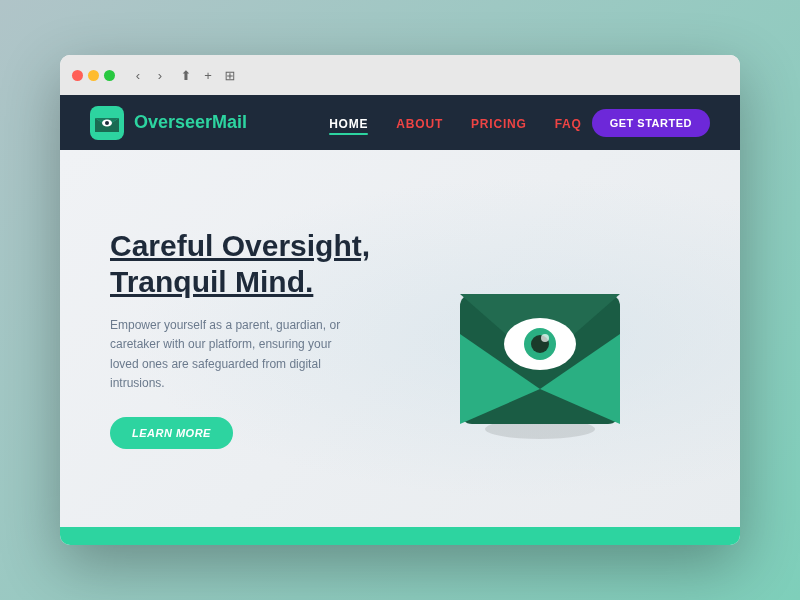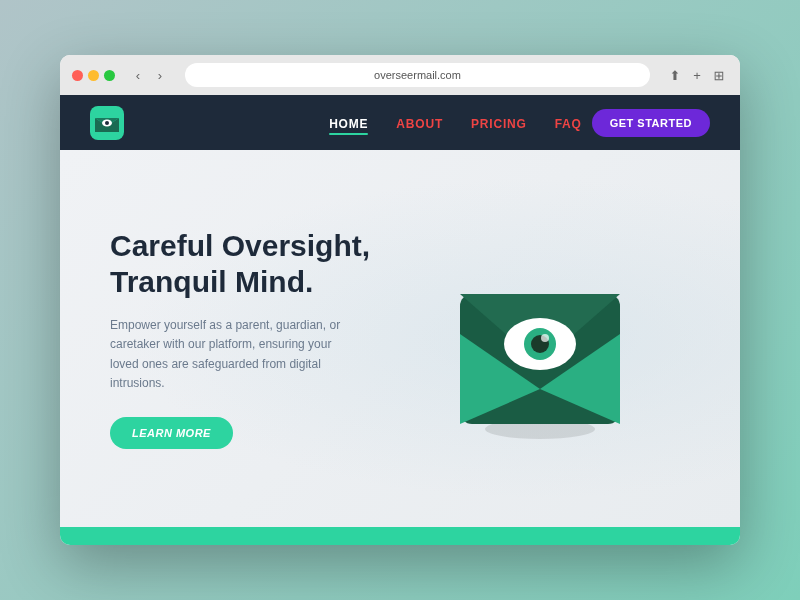--- a/index.html
+++ b/index.html
@@ -199,20 +199,21 @@
       z-index: 1;
       max-width: 280px;
     }
 
     .hero-title {
       font-size: 30px;
       font-weight: 800;
       color: #1e2a3a;
       line-height: 1.2;
       margin-bottom: 16px;
+      text-decoration: underline;
     }
 
     .hero-subtitle {
       font-size: 12px;
       color: #6b7a8d;
       line-height: 1.6;
       margin-bottom: 24px;
       max-width: 240px;
     }
 
@@ -254,23 +255,20 @@
   <div class="browser-chrome">
     <div class="traffic-lights">
       <div class="tl tl-red"></div>
       <div class="tl tl-yellow"></div>
       <div class="tl tl-green"></div>
     </div>
     <div class="browser-actions">
       <button class="browser-btn">‹</button>
       <button class="browser-btn">›</button>
     </div>
-    <div class="address-bar">
-      <span>overseermail.com</span>
-    </div>
     <div class="browser-right-actions">
       <button class="browser-btn">⬆</button>
       <button class="browser-btn">+</button>
       <button class="browser-btn">⊞</button>
     </div>
   </div>
 
   <div class="website">
 
     <nav class="navbar">
@@ -278,20 +276,23 @@
 
         <svg class="logo-icon" viewBox="0 0 34 34">
           <rect width="34" height="34" rx="8" fill="#2dd4a0"></rect>
 
           <path d="M5 12 L17 20 L29 12 L29 26 L5 26 Z" fill="#1a6b52"></path>
           <path d="M5 12 L17 20 L29 12 Z" fill="#1a7a5e"></path>
 
           <ellipse cx="17" cy="17" rx="5" ry="3.5" fill="white"></ellipse>
           <circle cx="17" cy="17" r="2" fill="#1e2a3a"></circle>
         </svg>
+        <span class="logo-text">
+          <span>Overseer</span><span style="color:#2dd4a0">Mail</span>
+        </span>
       </div>
       <ul class="nav-links">
         <li><a class="nav-link active">HOME</a></li>
         <li><a class="nav-link">ABOUT</a></li>
         <li><a class="nav-link">PRICING</a></li>
         <li><a class="nav-link">FAQ</a></li>
       </ul>
       <button class="get-started-btn">GET STARTED</button>
     </nav>
 

